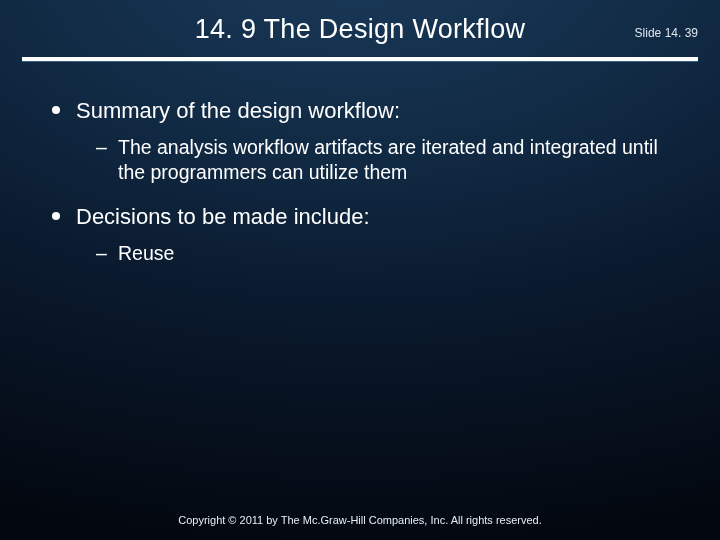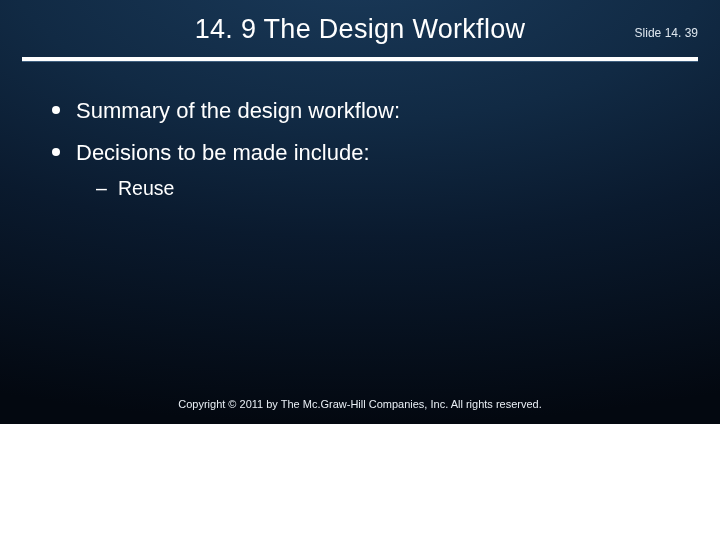--- a/index.html
+++ b/index.html
@@ -5,21 +5,21 @@
   html, body {
     margin: 0;
     padding: 0;
     width: 720px;
     height: 540px;
     overflow: hidden;
     font-family: Arial, Helvetica, sans-serif;
   }
   .slide {
     width: 720px;
-    height: 424px;
+    height: 540px;
     background: radial-gradient(ellipse 140% 110% at 50% -10%,
       #1a3a5a 0%,
       #112a44 35%,
       #0a1a2e 60%,
       #030810 100%);
     position: relative;
     color: #ffffff;
     box-sizing: border-box;
   }
   .title-area {
@@ -113,20 +113,25 @@
 
   <div class="slide-number">Slide 14. 39</div>
 
   <div class="rule"></div>
 
   <div class="body">
     <ul class="level1">
 
       <li>
         <span>Summary of the design workflow:</span>
+        <ul class="level2">
+          <li>
+            <span>The analysis workflow artifacts are iterated and integrated until the programmers can utilize them</span>
+          </li>
+        </ul>
       </li>
 
       <li>
         <span>Decisions to be made include:</span>
         <ul class="level2">
           <li>
             <span>Reuse</span>
           </li>
         </ul>
       </li>

